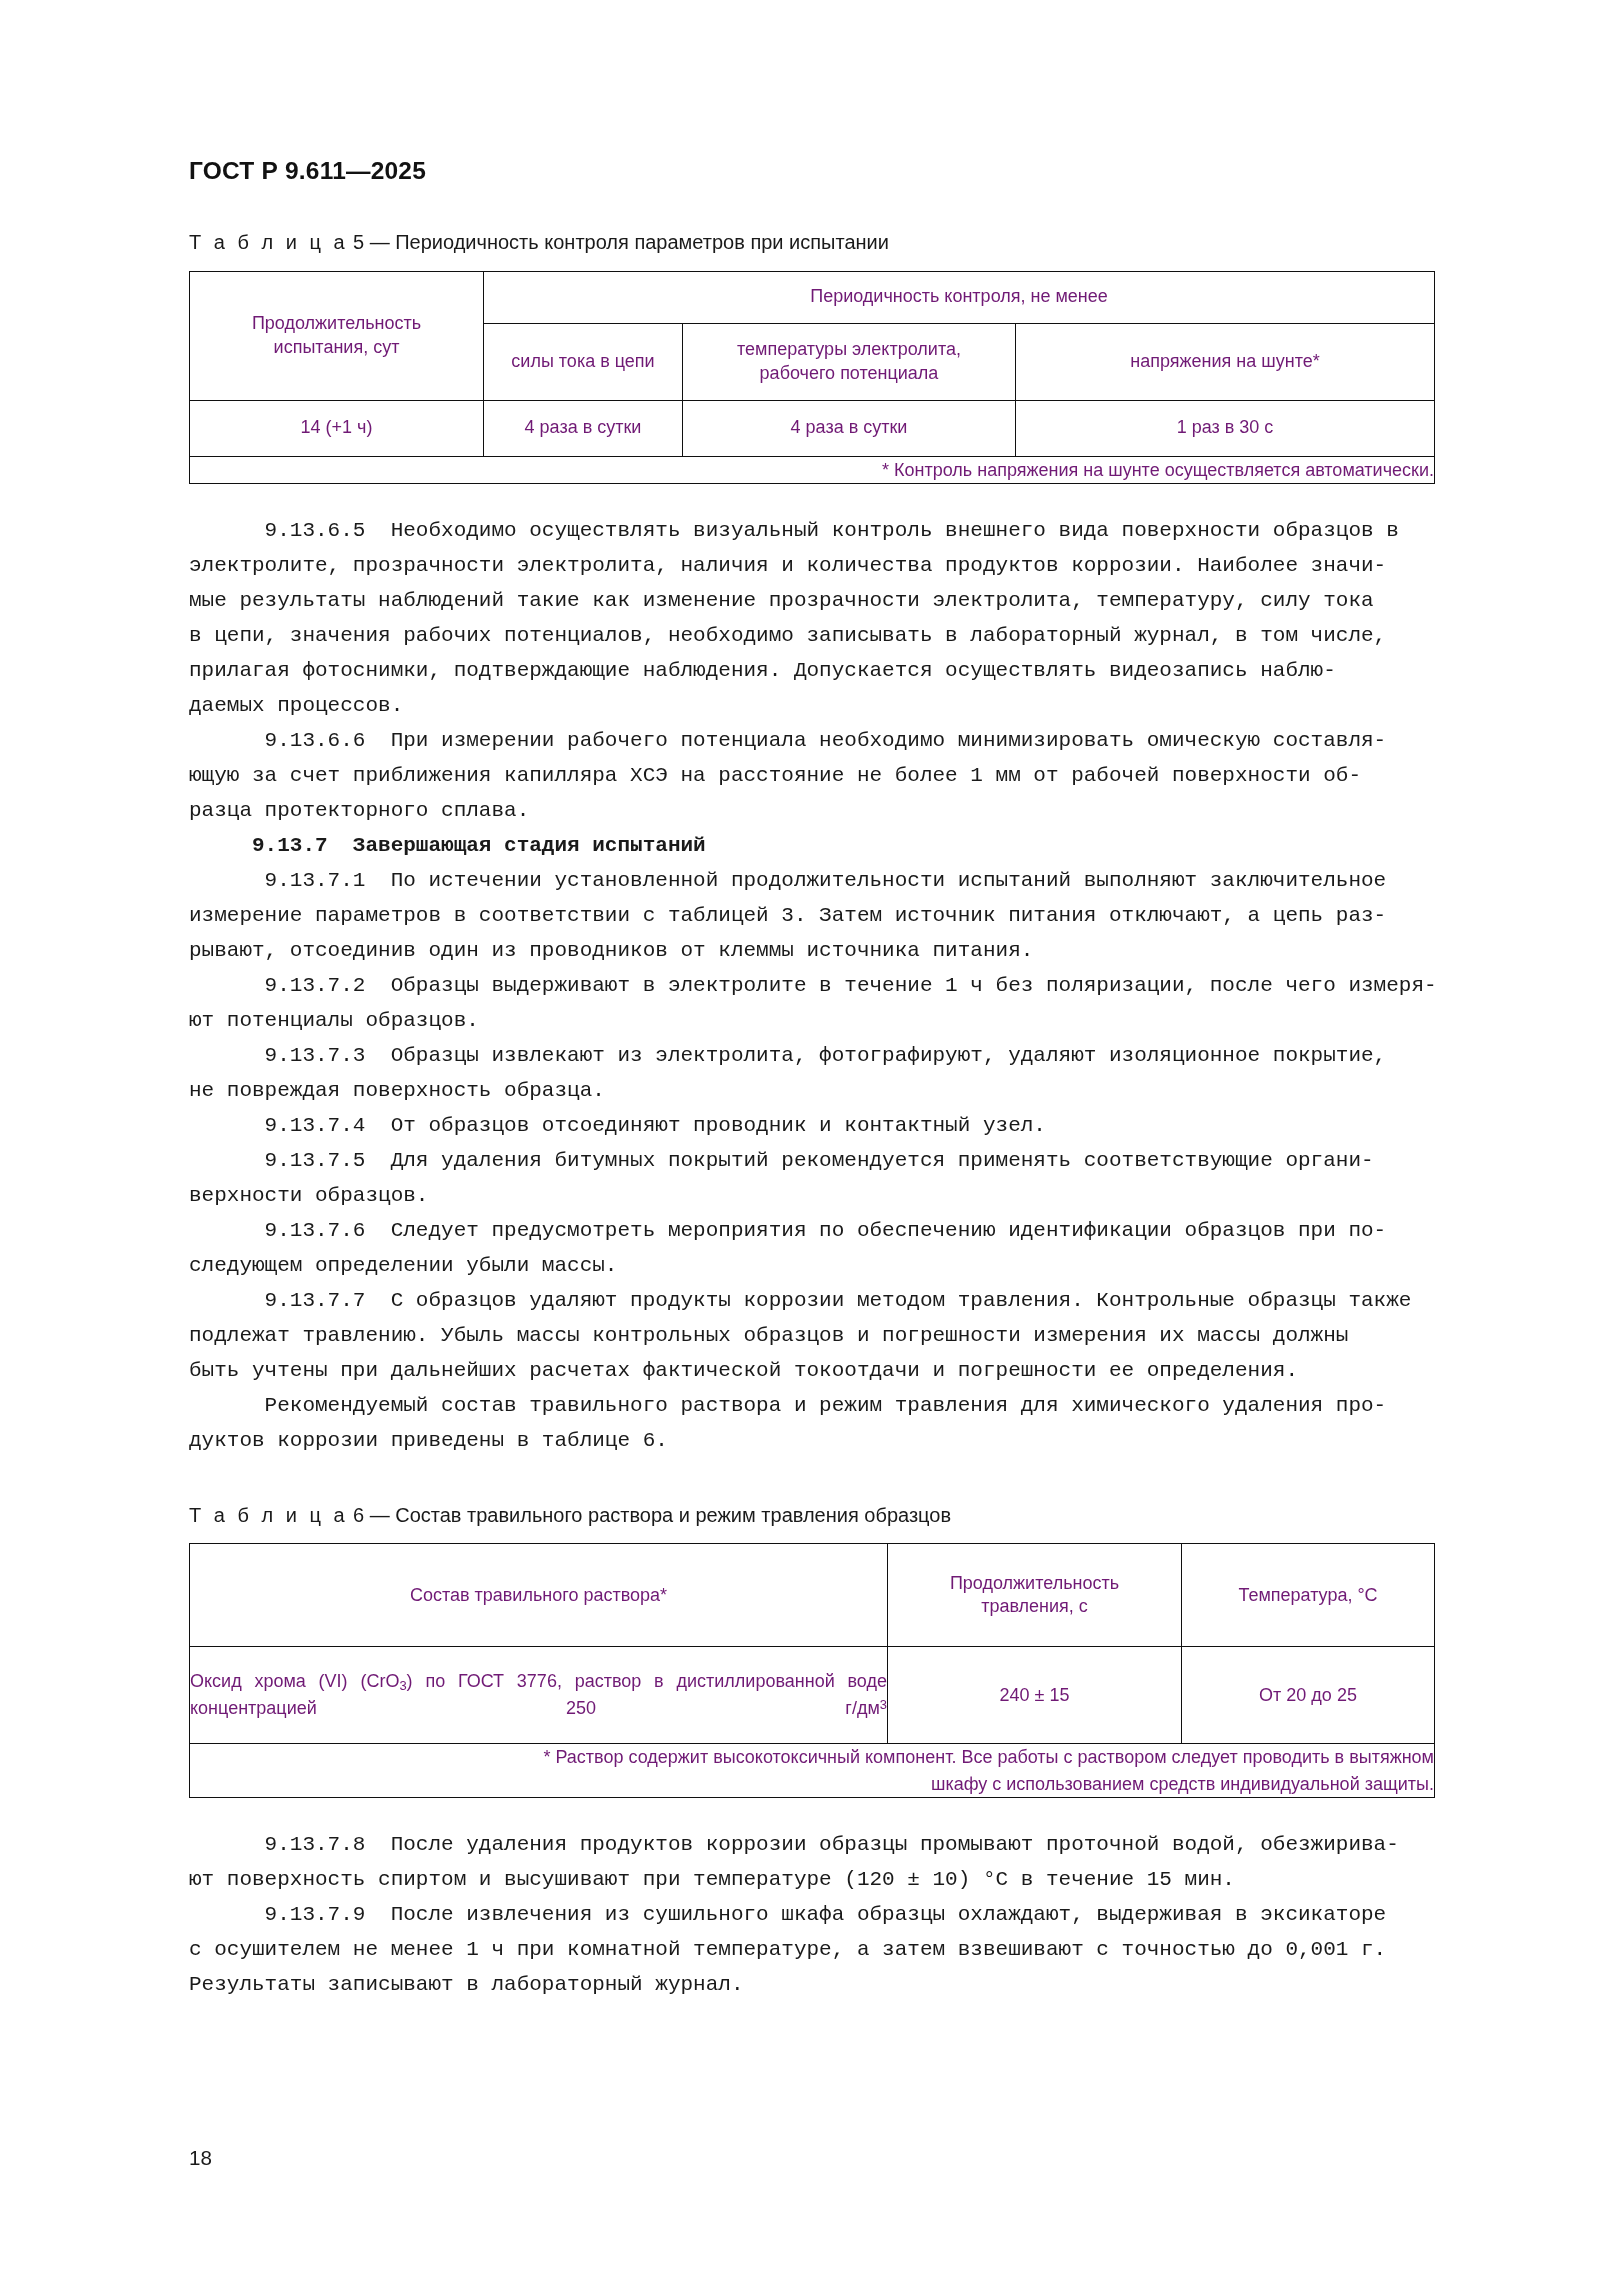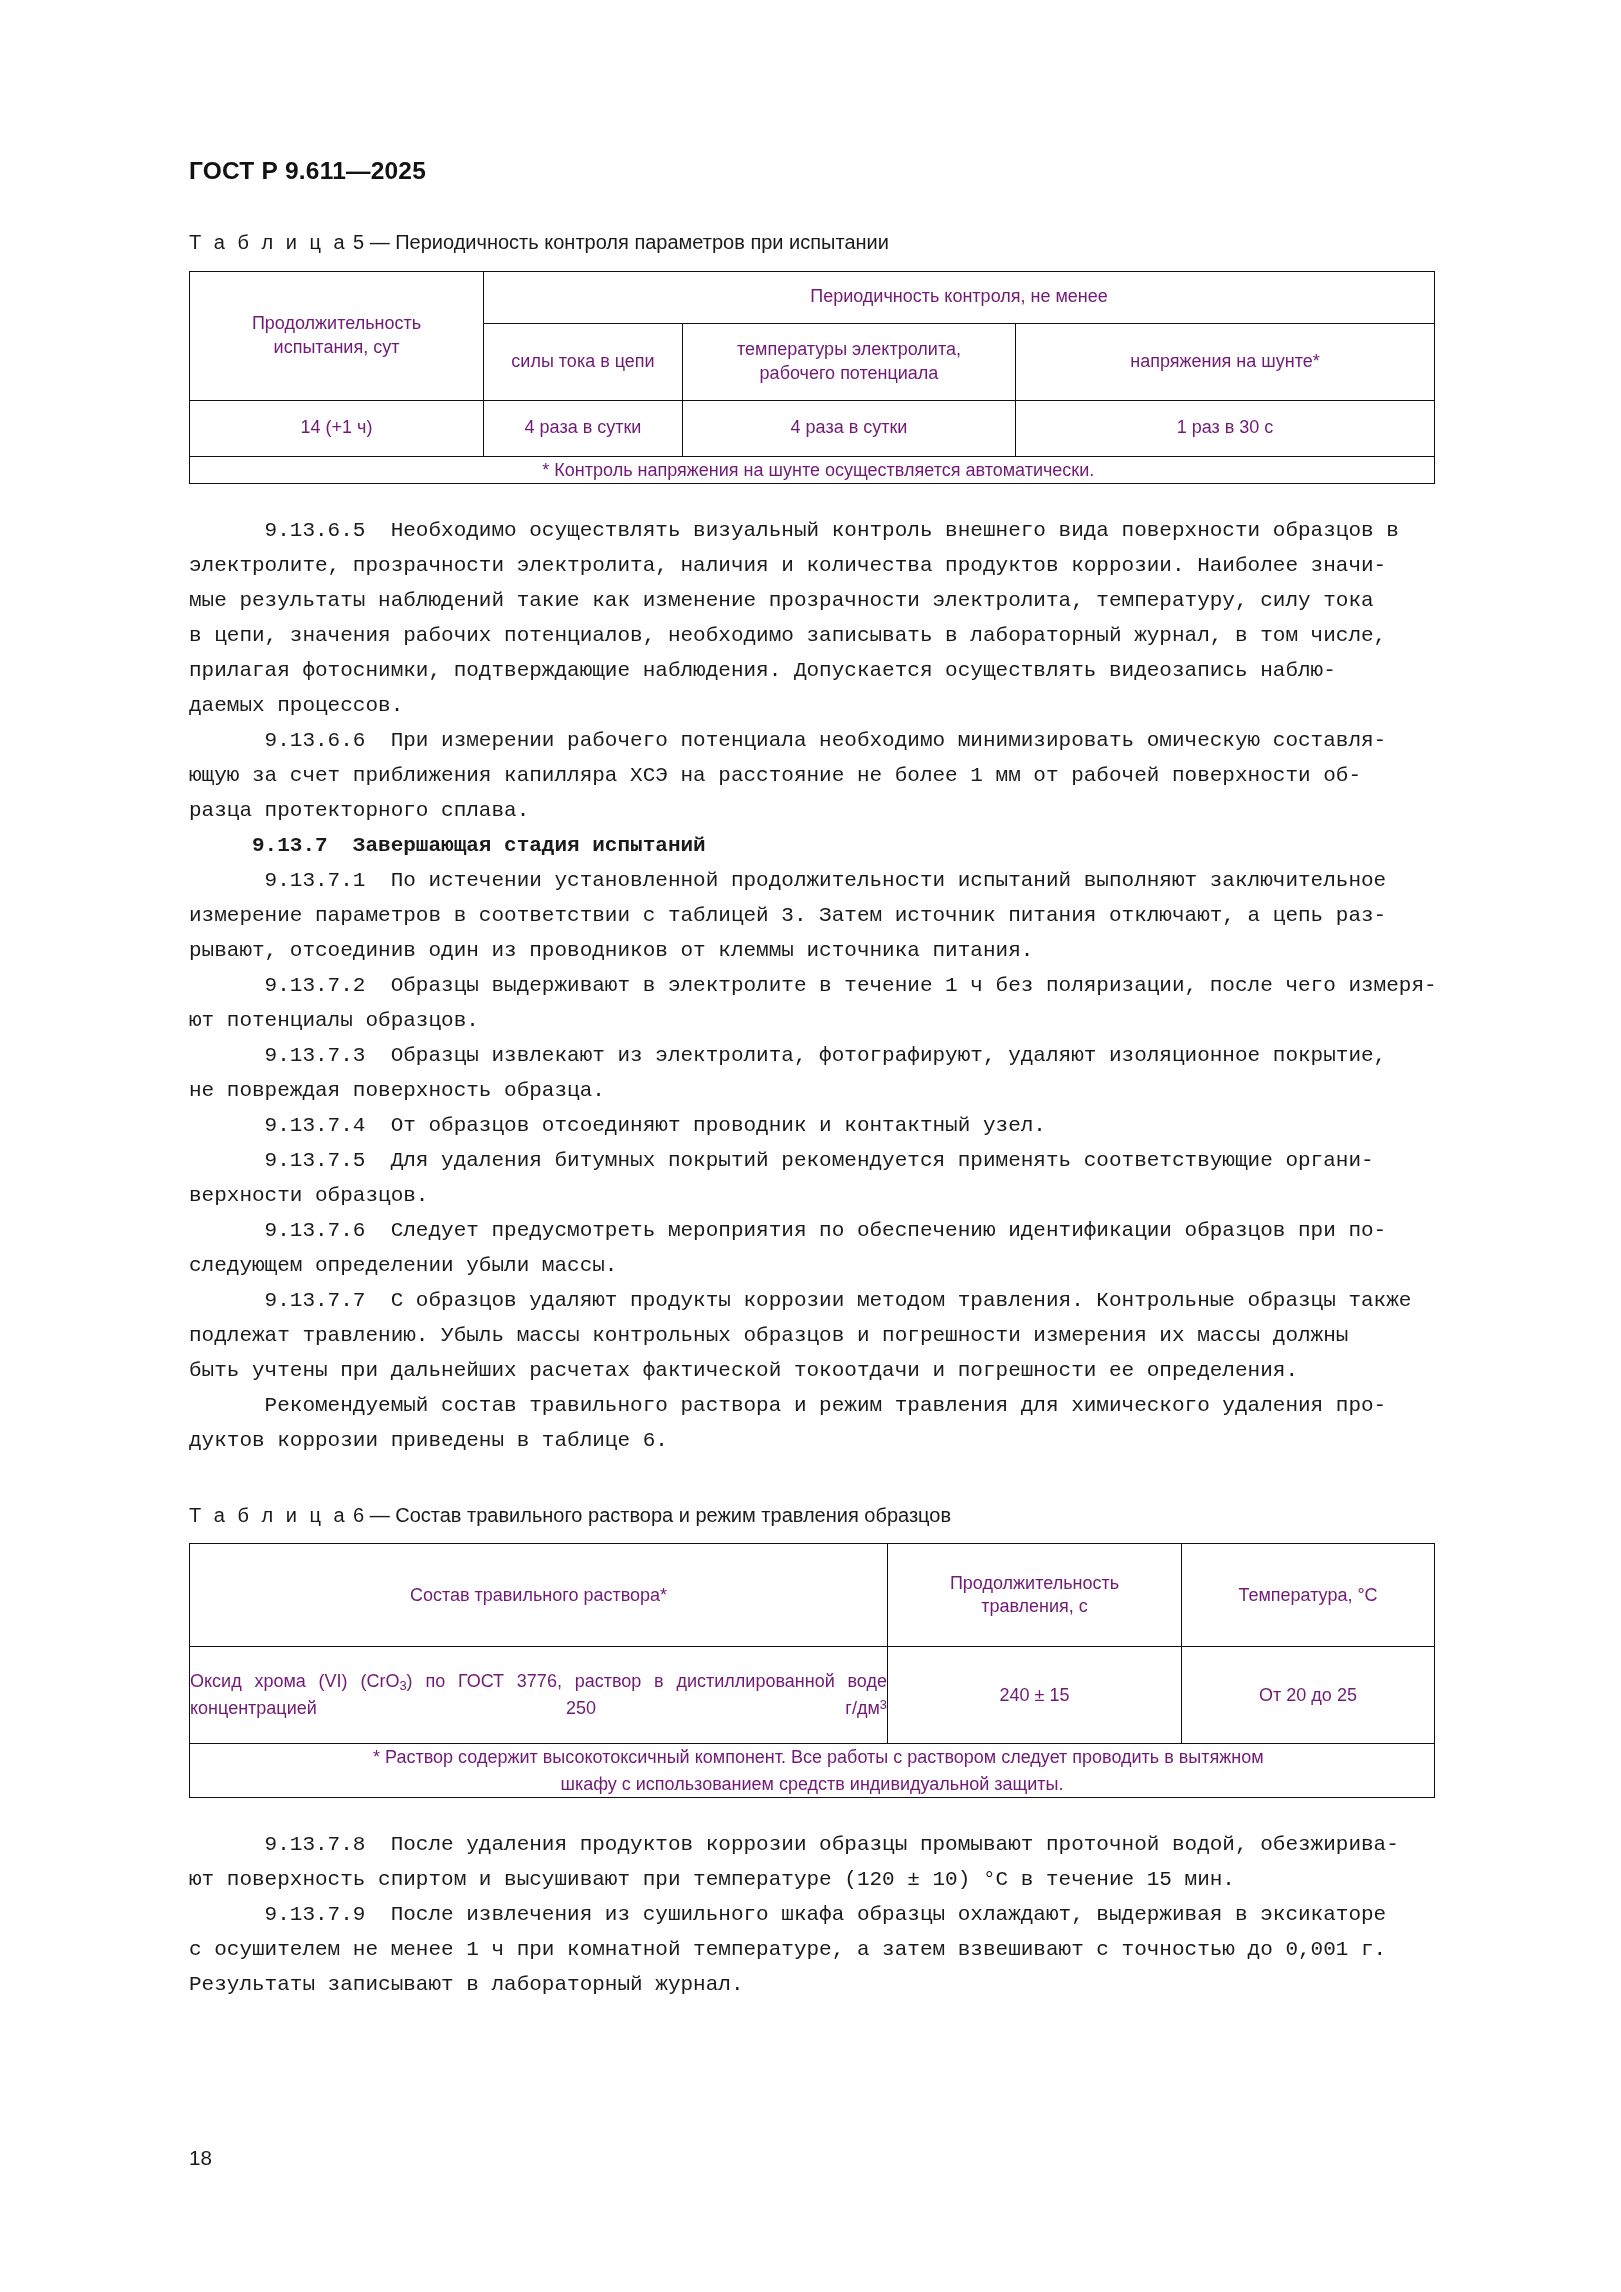--- a/index.html
+++ b/index.html
@@ -72,21 +72,21 @@
     padding: 8.8px 7.8px;
   }
   .cell-j {
     text-align: justify;
     text-align-last: justify;
     line-height: 1.42;
     padding: 11.8px 15.7px 13.7px 15.7px;
     hyphens: none;
   }
   .cell-note {
-    text-align: center;
+    text-align: right;
     line-height: 1.45;
     padding: 16.7px 19.6px 18.6px 21.6px;
     font-size: 19px;
   }
   .note-star {
     margin-left: 12.7px;
   }
   .h-outer { height: 51px; }
   .h-sub   { height: 76px; }
   .h-data  { height: 55px; }

